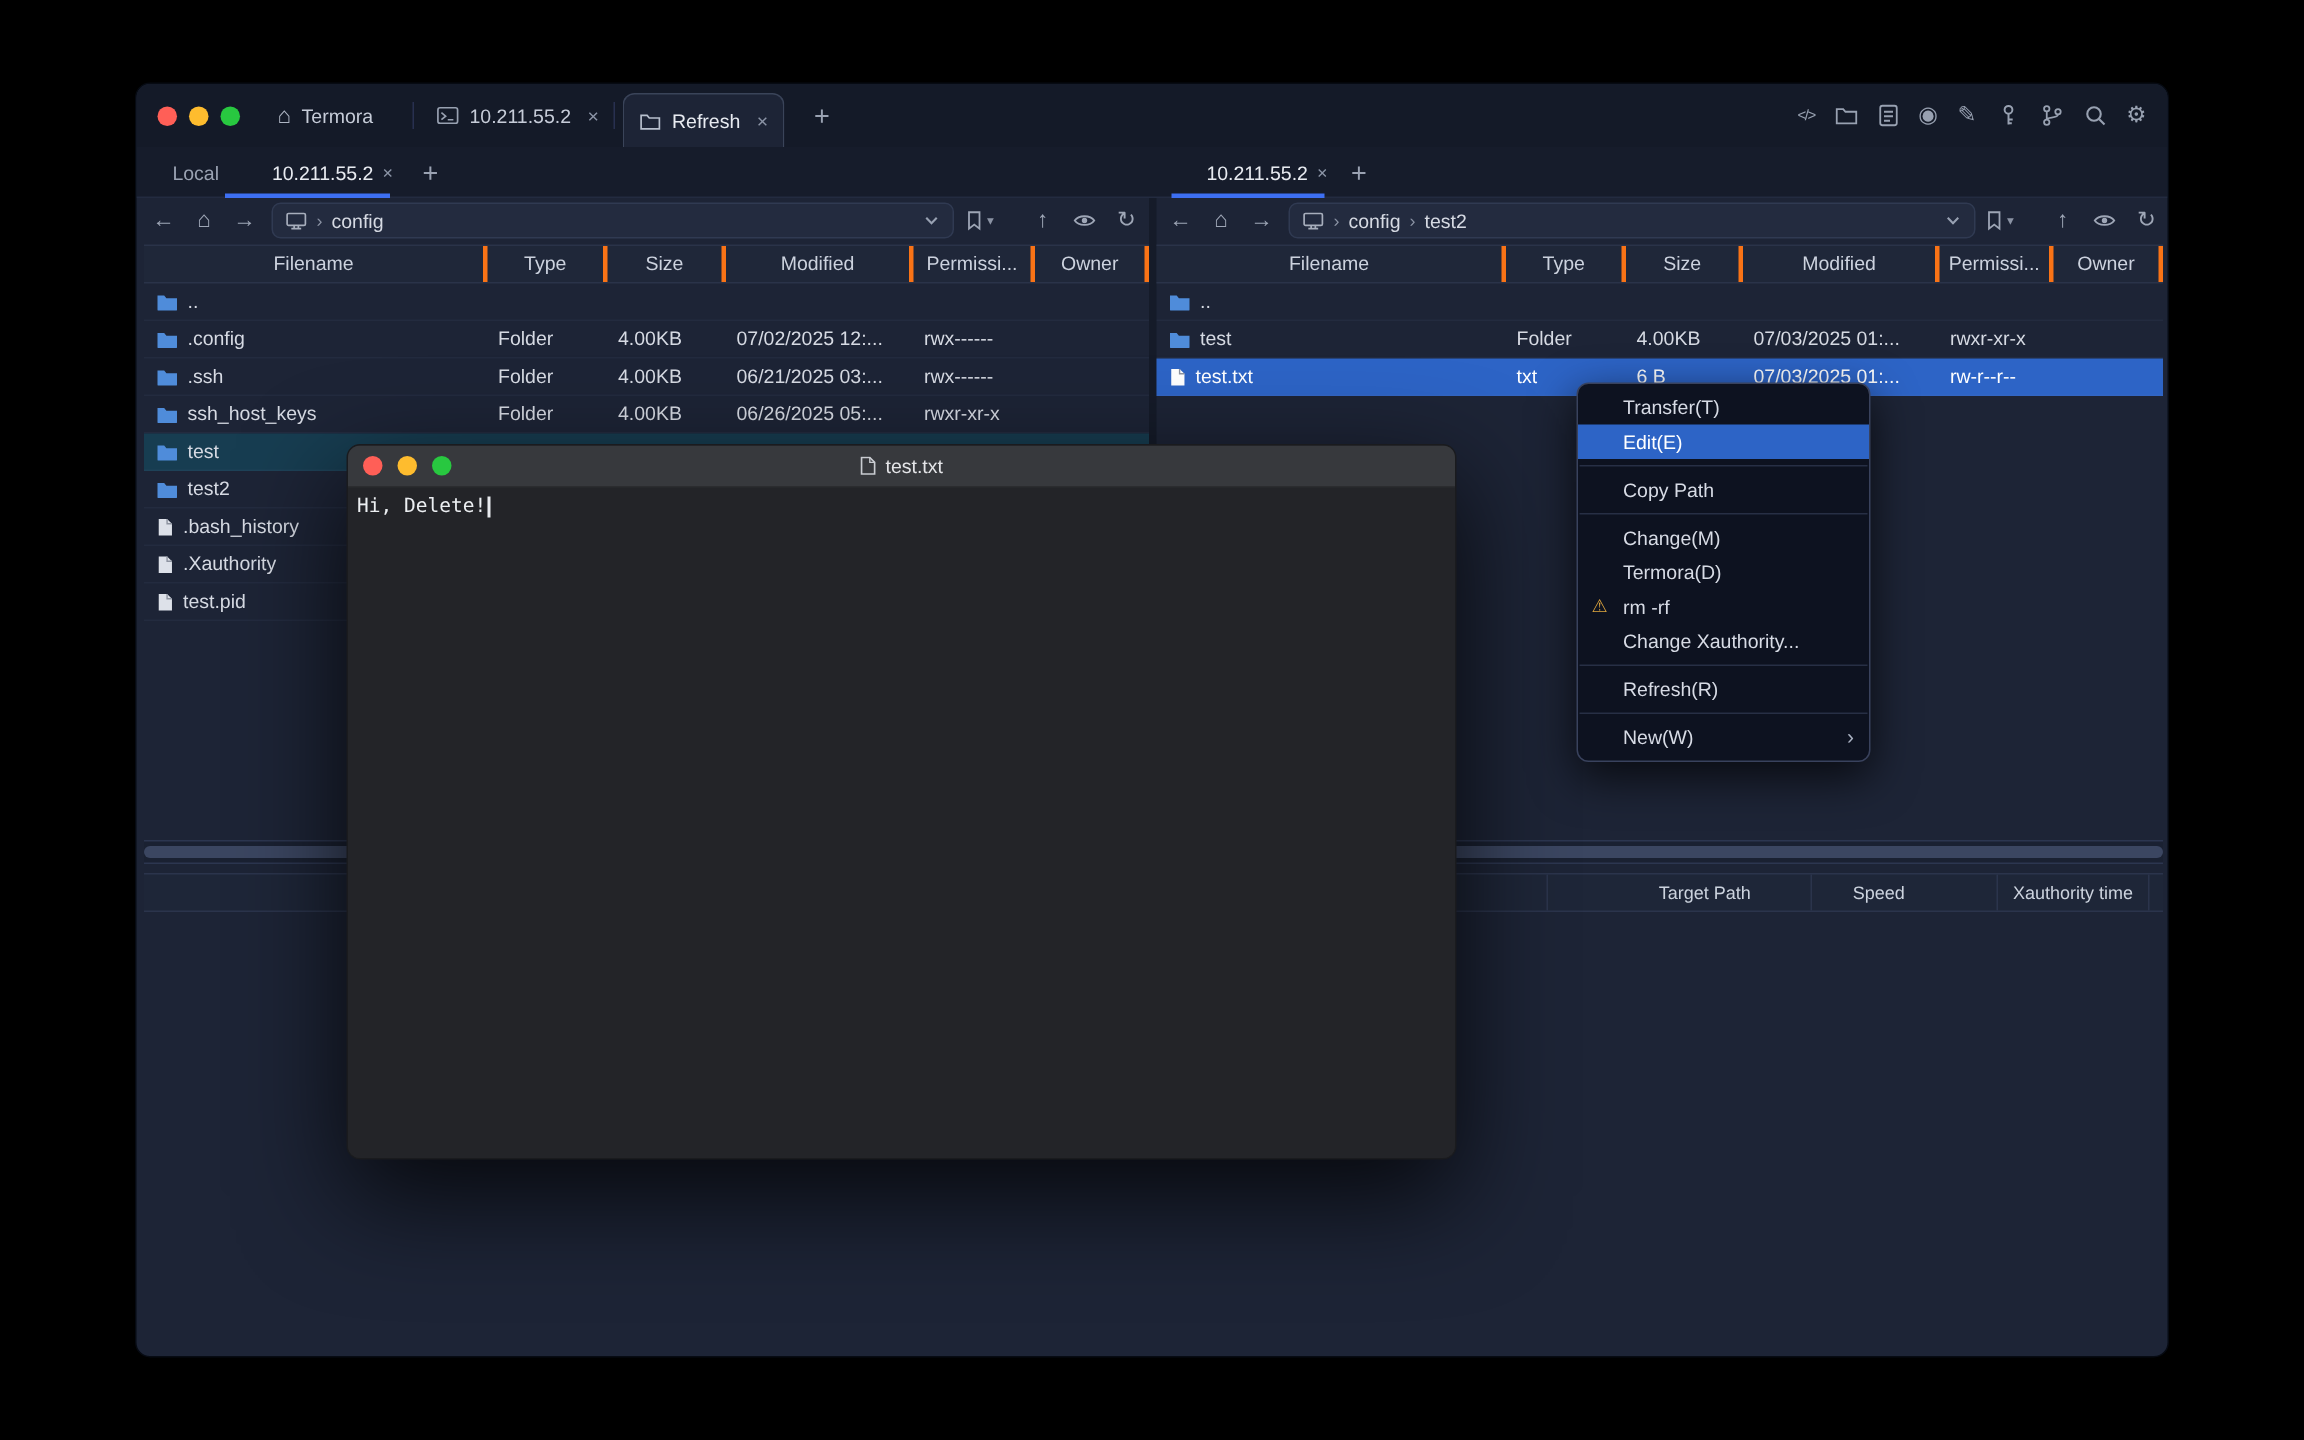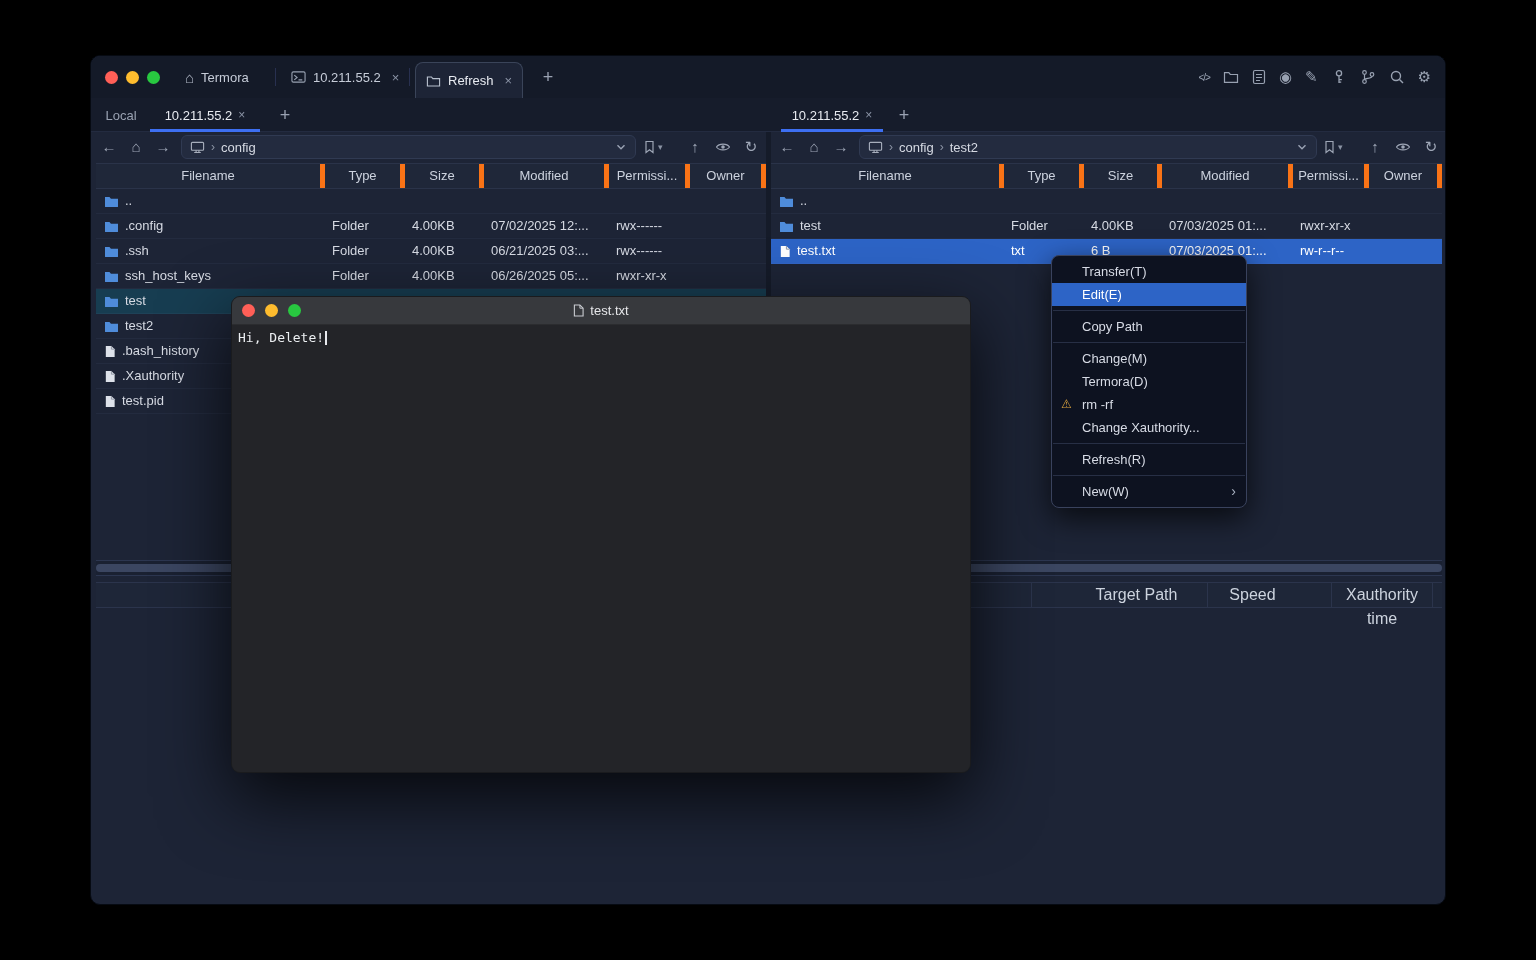--- a/index.html
+++ b/index.html
@@ -21,57 +21,57 @@
   .glyph { display:inline-block; text-align:center; }
   .home { font-size:15px; color:#aeb5c3; }
   .plusbtn { color:#9aa2b2; font-size:18px; width:20px; height:20px; line-height:20px; text-align:center; }
   .tb-icons { display:flex; align-items:center; gap:13px; height:42px; color:#98a1b1; }
   .code-ic { font-size:10px; letter-spacing:-1px; color:#98a1b1; white-space:nowrap; }
   .g15 { font-size:15px; line-height:16px; }
   .svg-ic { display:block; }
 
   
   .tabstrip { left:0; top:42px; width:1354px; height:34px; background:#161c2b; border-bottom:1px solid #232b40; }
-  .ptab { position:absolute; top:0; height:34px; display:flex; align-items:center; justify-content:center; gap:6px;
+  .ptab { position:absolute; top:0; height:34px; display:flex; align-items:center; justify-content:flex-end; gap:6px;
           font-size:13px; color:#9aa2b2; }
   .ptab.active { color:#e8ebf1; }
   .ptab.active::after { content:""; position:absolute; left:2px; right:2px; bottom:0; height:3px; background:#3d6ff2; }
   .ptab .close { color:#8b94a6; font-size:12px; }
 
   
   .toolbar-ic { position:absolute; width:16px; height:30px; line-height:30px; text-align:center;
                 color:#9ea6b6; font-size:15px; }
   .pathfield { position:absolute; top:3px; height:24px; background:#232b3f; border:1px solid #303a52; border-radius:6px;
                display:flex; align-items:center; gap:6px; padding:0 8px; font-size:13px; color:#d6dae3; }
   .psep { color:#8b93a4; font-size:12px; }
   .tb-svg { position:absolute; color:#9ea6b6; }
   .caret-down { position:absolute; color:#8b93a4; font-size:9px; line-height:30px; }
 
   
   .grid-l { display:grid; grid-template-columns:229px 80px 79px 125px 81px 76px; }
   .grid-r { display:grid; grid-template-columns:233px 80px 78px 131px 76px 73px; }
   .fhead  { height:26px; background:#1f2739; border-top:1px solid #2a3349; border-bottom:1px solid #2a3349;
             font-size:13px; color:#ccd2de; }
-  .fhead > div { text-align:center; line-height:24px; border-right:5px solid #f97316; overflow:hidden; white-space:nowrap; }
+  .fhead > div { text-align:center; line-height:24px; border-right:3px solid #f97316; overflow:hidden; white-space:nowrap; }
   .frow { height:25px; font-size:13px; color:#d6dae3; border-bottom:1px solid rgba(125,145,185,.07); }
   .frow > div { line-height:24px; }
   .cell-name { display:flex; align-items:center; gap:6px; padding-left:8px; overflow:hidden; white-space:nowrap; }
   .cell { padding-left:7px; overflow:hidden; white-space:nowrap; }
   .sel-teal { background:#173d51; }
   .sel-blue { background:#2d64c6; color:#fff; }
   .folder-ic { color:#4f8cda; }
   .file-ic { color:#dde1e9; }
   .file-white { color:#ffffff; }
 
   
   .split-band { background:#1a2132; border-top:1px solid #2c3650; border-bottom:1px solid #2c3650; }
   .split-bar { position:absolute; left:0; top:3px; height:8px; width:100%; background:#3b4661; border-radius:4px; }
   .xfer-head { background:#1e2638; border-top:1px solid #2b344c; border-bottom:1px solid #2b344c; }
   .xfer-col { position:absolute; top:0; height:24px; line-height:24px; text-align:center; color:#ccd3de;
-              font-size:16px; border-left:1px solid #2b344c; }
+              font-size:12px; border-left:1px solid #2b344c; }
 
   
   .editor { left:231px; top:296px; width:740px; height:477px; border-radius:9px; overflow:hidden;
             border:1px solid #1a1b1e; background:#222327; box-shadow:0 25px 70px rgba(0,0,0,.78); z-index:20; }
   .ed-titlebar { left:0; top:0; width:738px; height:28px; background:#37393d; border-bottom:1px solid #2b2c2f;
                  display:flex; align-items:center; justify-content:center; gap:6px; color:#e4e5e8; font-size:13px; }
   .ed-content { left:0; top:28px; width:738px; height:447px; background:#232428; padding:5px 6px;
                 font-family:"DejaVu Sans Mono",monospace; font-size:13px; color:#eceff2; }
   .caret { display:inline-block; width:2px; height:14px; background:#e8eaee; vertical-align:text-bottom; margin-left:1px; }
 

